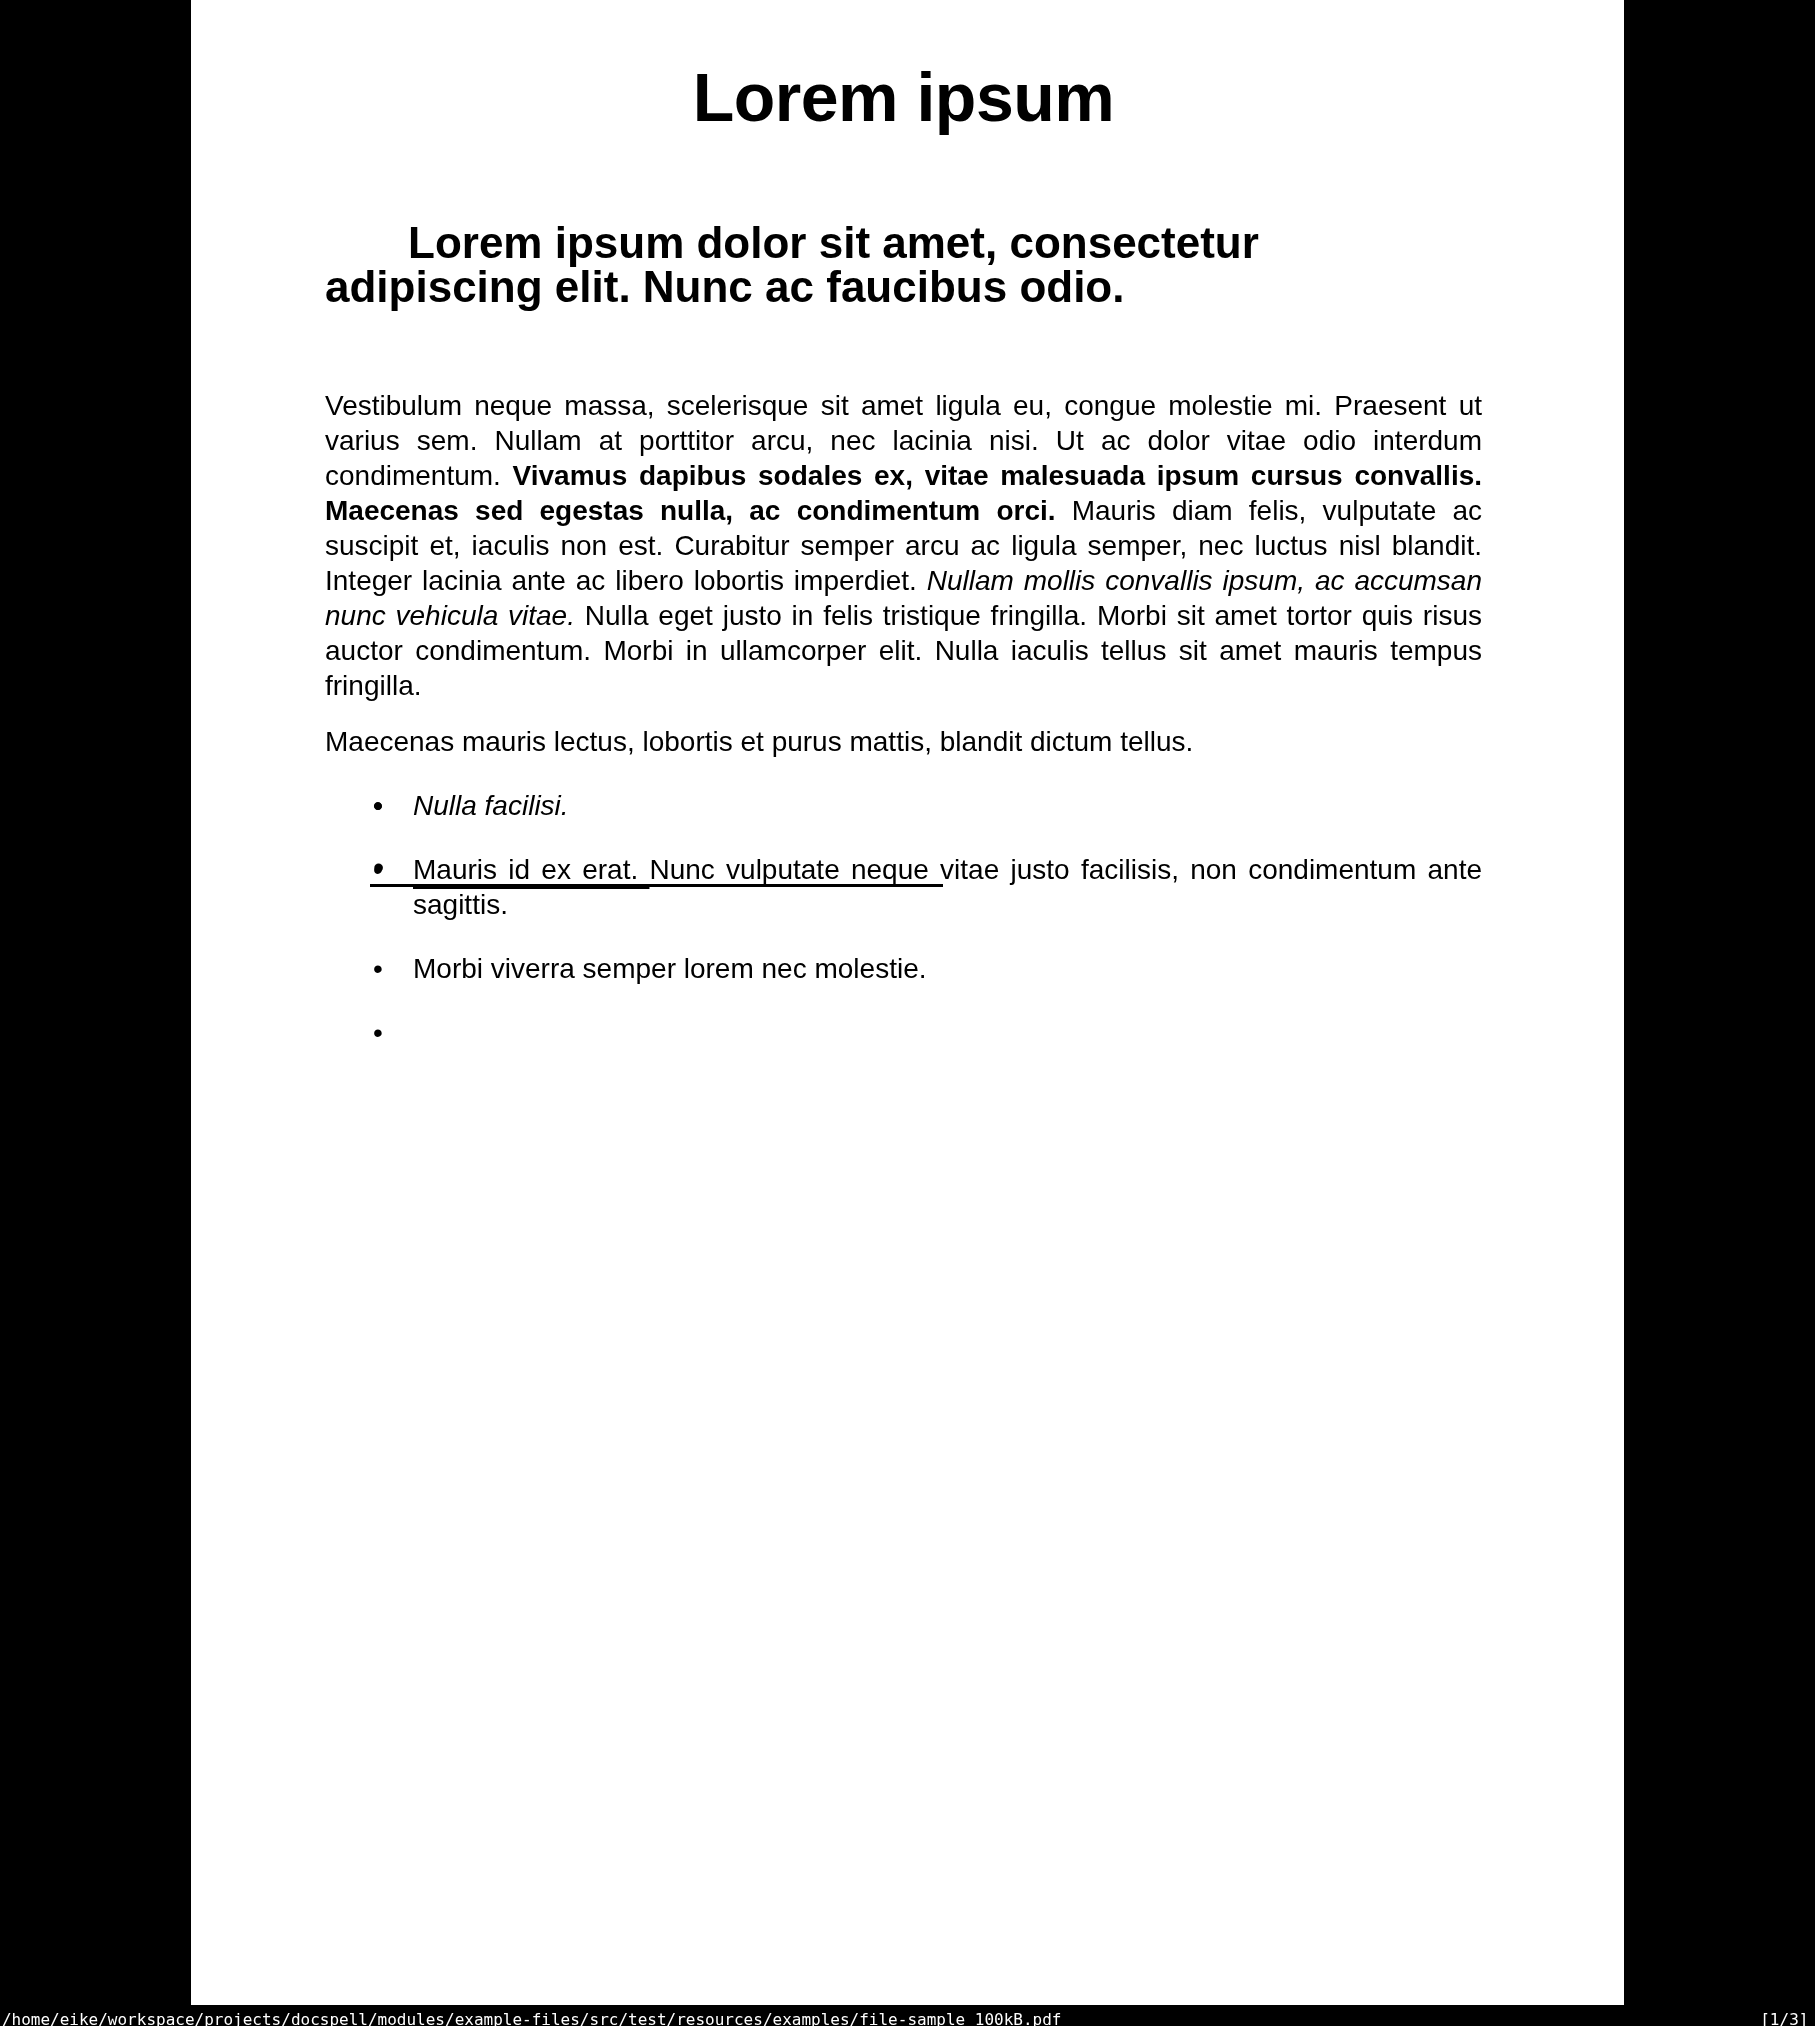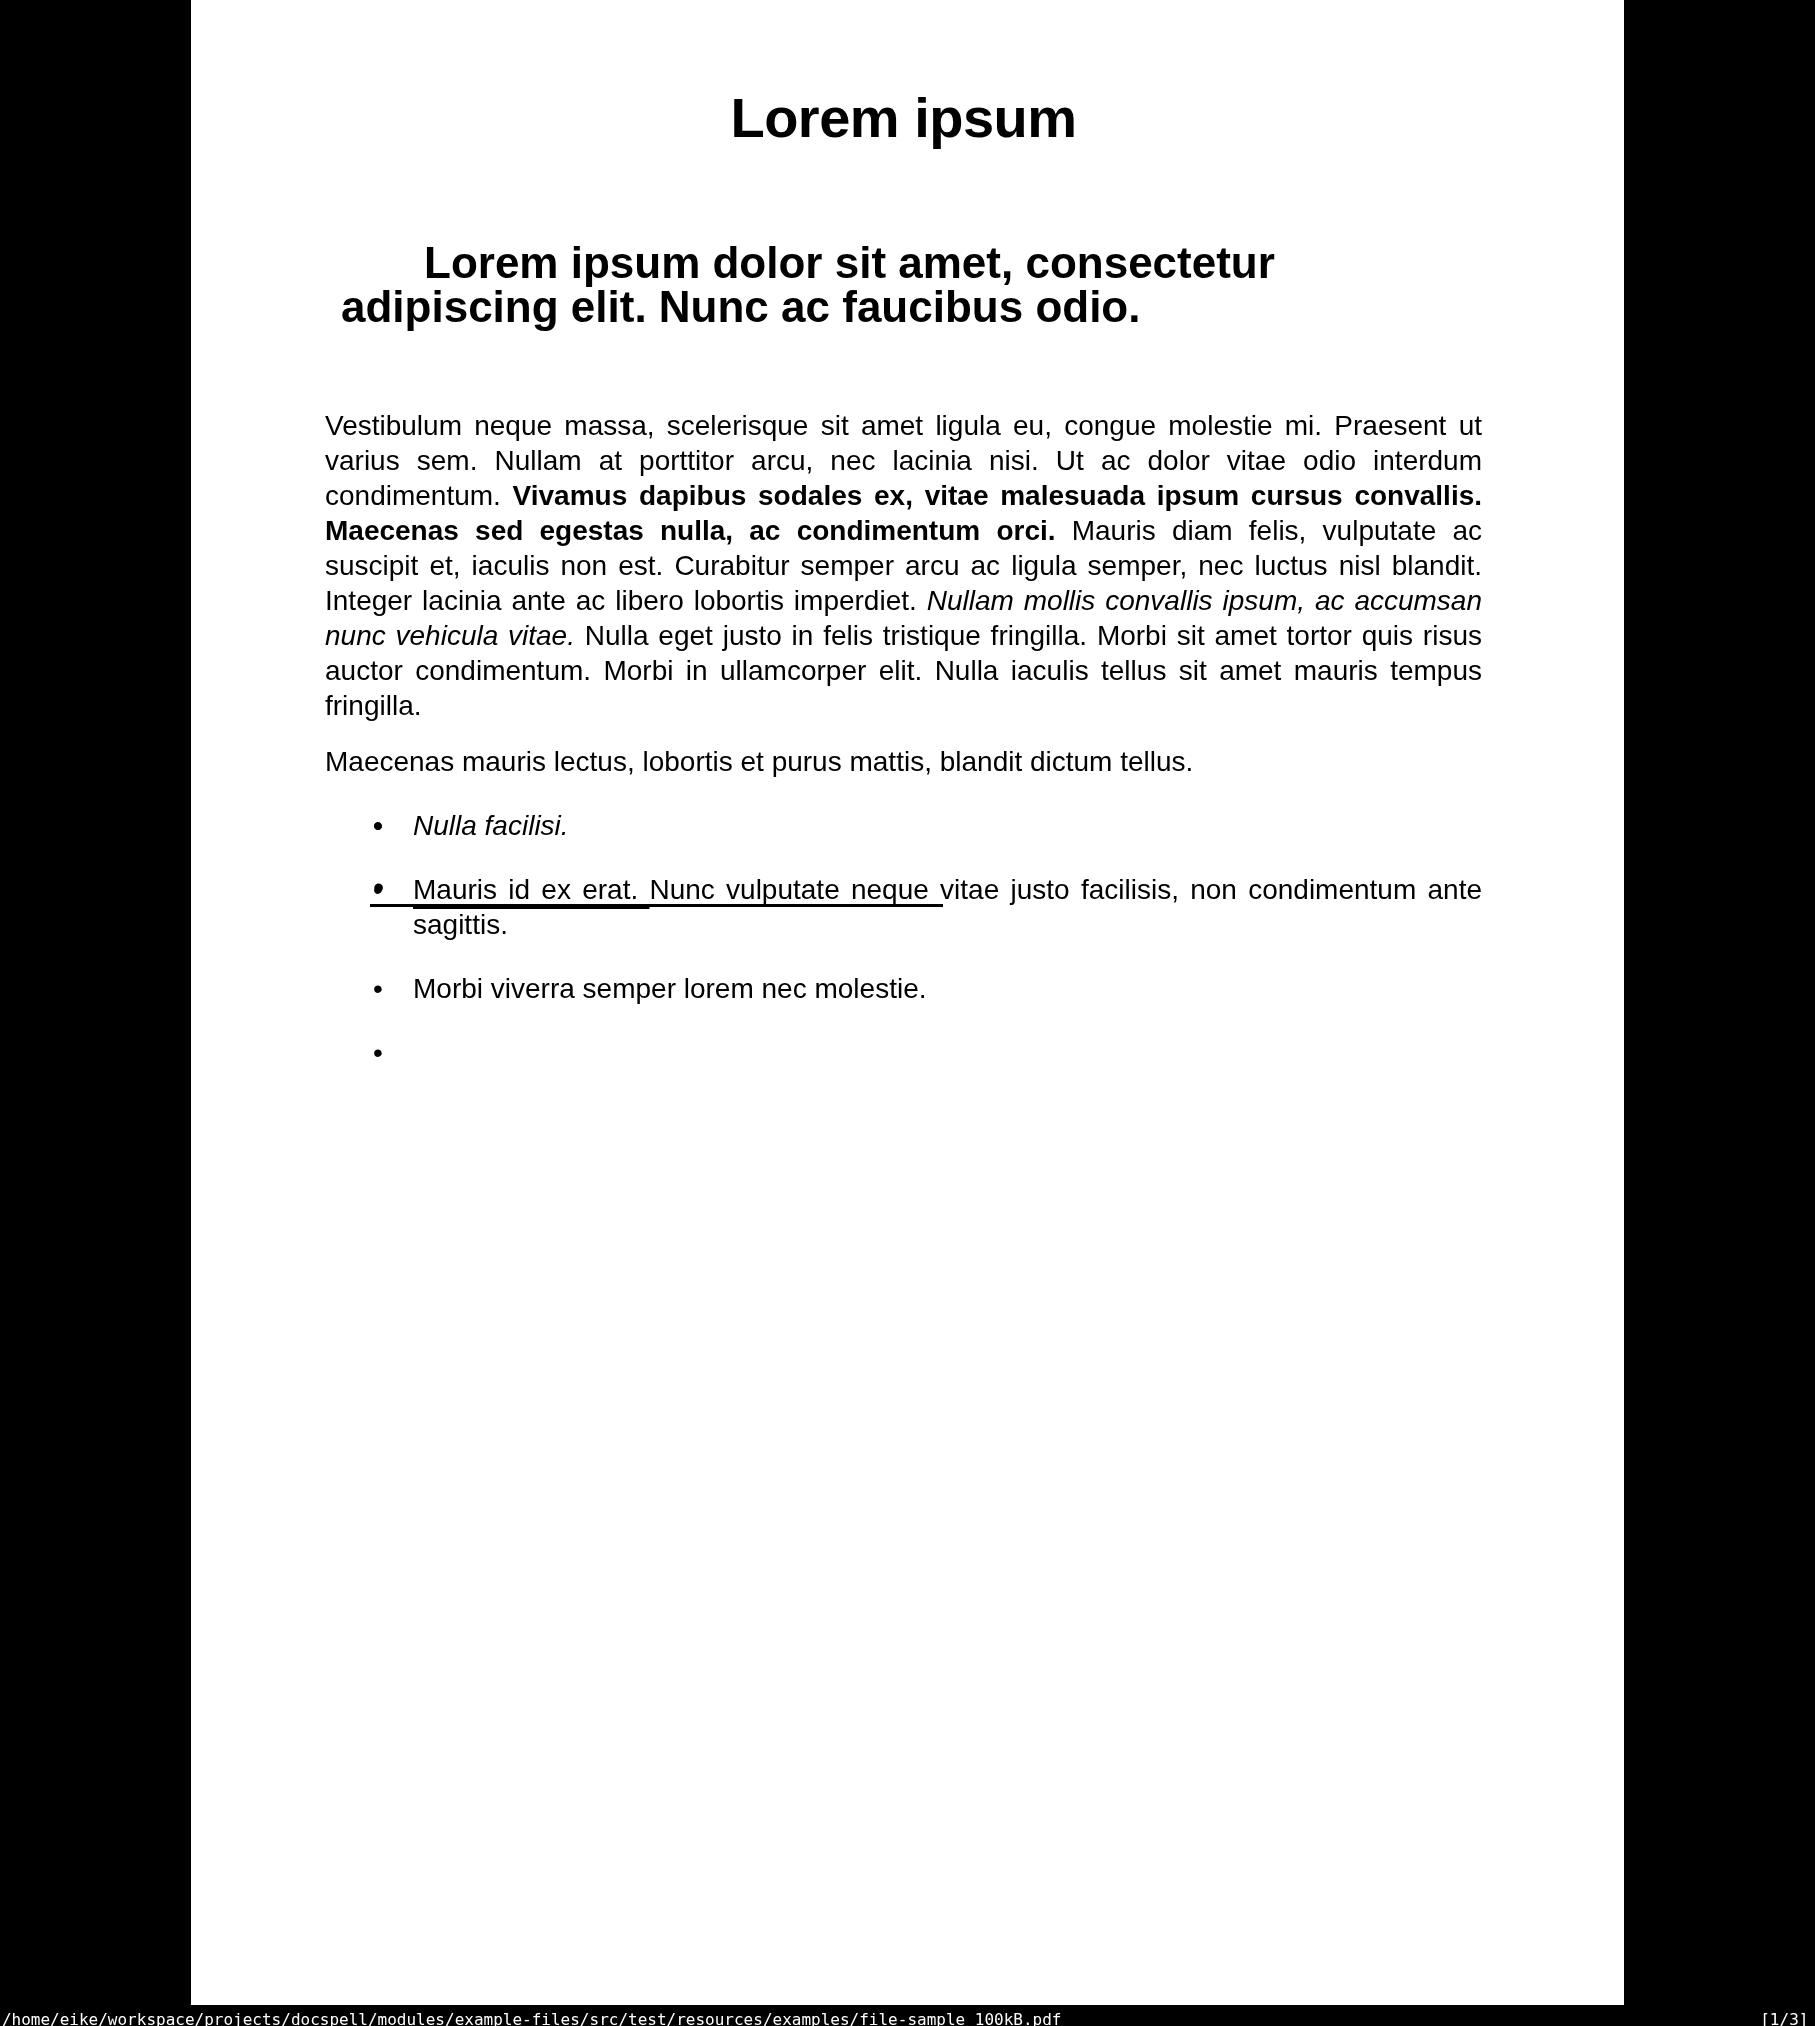--- a/index.html
+++ b/index.html
@@ -21,29 +21,29 @@
     width: 1433px; height: 2005px;
     background: #ffffff;
     color: #000000;
   }
   .content {
     padding: 0 142px 0 134px; 
   }
 
   
   .doc-title {
-    margin: 83px 0 0 0;
-    font-size: 56px;
+    margin: 63px 0 0 0;
+    font-size: 68px;
     line-height: 69px;
     font-weight: bold;
     text-align: center;
     letter-spacing: -0.5px;
   }
   .doc-heading {
-    margin: 89px 0 0 16px;
+    margin: 89px 0 0 0;
     font-size: 44px;
     line-height: 44px;
     font-weight: bold;
     text-indent: 83px;
     text-align: left;
   }
   .body-text {
     font-size: 28px;
     line-height: 35px;
   }

